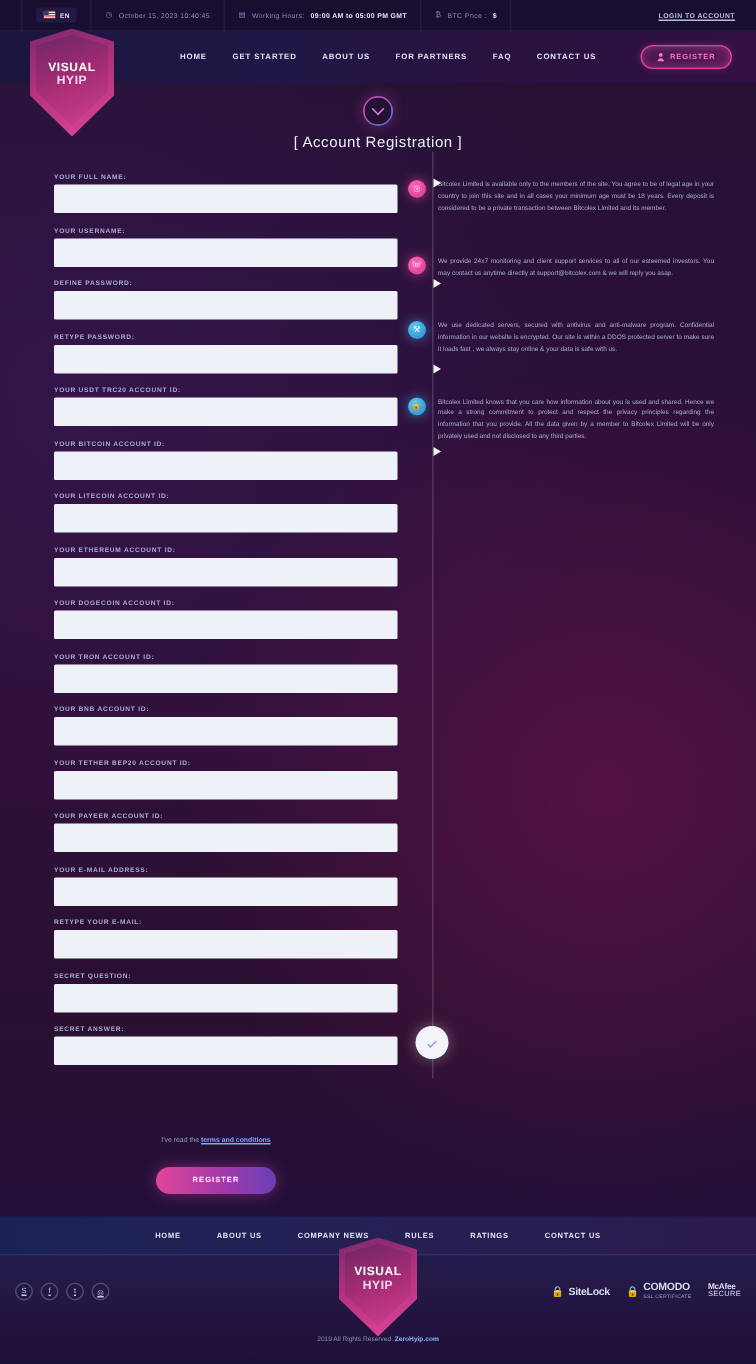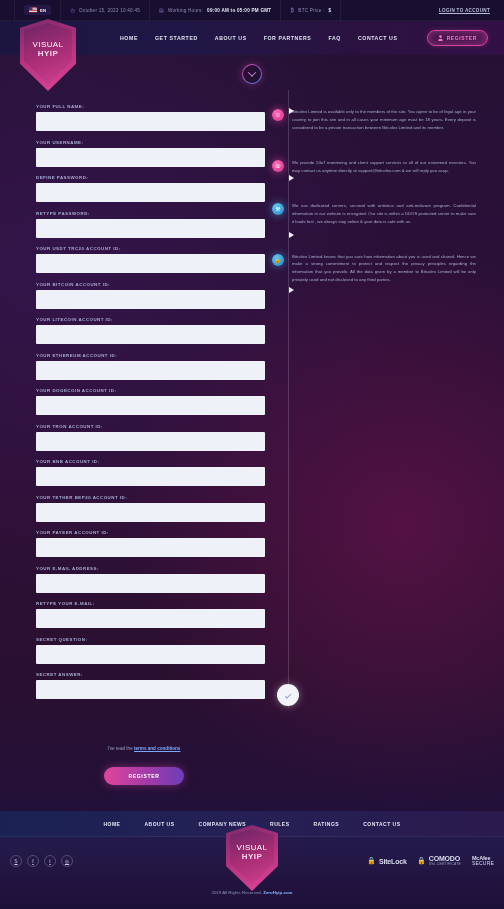--- a/index.html
+++ b/index.html
@@ -47,21 +47,21 @@
     clip-path:polygon(50% 0%,100% 12%,100% 62%,50% 100%,0% 62%,0% 12%);
     box-shadow:0 0 12px rgba(224,69,154,.45);
   }
   .shield-in{
     position:absolute; left:4px; right:4px; top:4px; bottom:7px;
     background:linear-gradient(160deg,#6d2566 0%,#a62d74 50%,#d14090 100%);
     clip-path:polygon(50% 0%,100% 12%,100% 62%,50% 100%,0% 62%,0% 12%);
     display:flex; flex-direction:column; align-items:center; justify-content:center;
     gap:1px; padding-bottom:8px;
   }
-  .logo-l1{ font-size:8px; font-weight:normal; color:#fff; letter-spacing:.4px; line-height:1; }
+  .logo-l1{ font-size:8px; font-weight:bold; color:#fff; letter-spacing:.4px; line-height:1; }
   .logo-l2{ font-size:8px; font-weight:bold; color:#ffd8ef; letter-spacing:.4px; line-height:1; }
 
   .nav{ display:flex; align-items:center; gap:17px; margin-left:120px; }
   .nav a{ color:#dfe2f2; font-size:5.2px; font-weight:bold; letter-spacing:.6px;
           text-decoration:none; }
   .reg-btn{
     margin-left:auto; margin-right:16px;
     display:flex; align-items:center; gap:4px;
     padding:4px 10px; border-radius:20px;
     border:1px solid #d6439b;
@@ -222,20 +222,21 @@
       <path d="M0.6 12c0-2.7 2-4.4 4.4-4.4S9.4 9.3 9.4 12z" fill="#ff72c4"></path>
     </svg>
     <span class="lbl">REGISTER</span>
   </div>
 </div>
 
 <div class="title-zone">
   <div class="title-icon">
     <span class="chev"></span>
   </div>
+  <div class="page-title">[ Account Registration ]</div>
 </div>
 
 <div class="content">
 
   <div class="timeline"></div>
   <div class="tl-arrow" style="top:18px"></div>
   <div class="tl-arrow" style="top:85px"></div>
   <div class="tl-arrow" style="top:142px"></div>
   <div class="tl-arrow" style="top:197px"></div>
 

